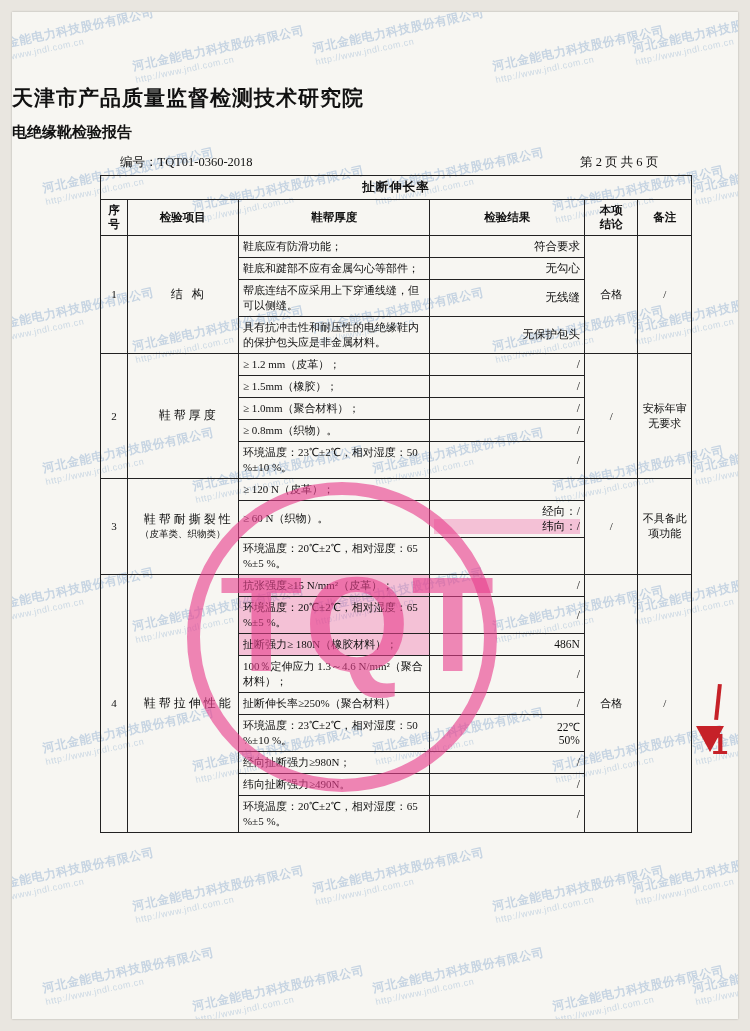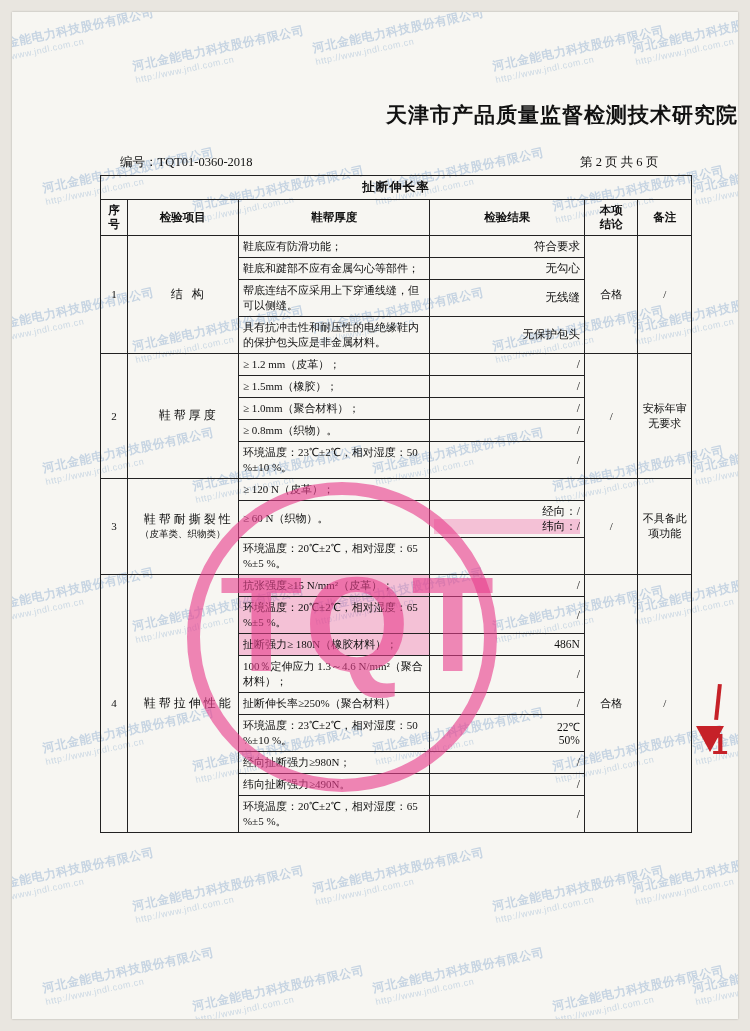--- a/index.html
+++ b/index.html
@@ -31,23 +31,22 @@
     font-family:"Liberation Sans", sans-serif;
     white-space:nowrap;
     transform:rotate(-12deg);
     font-size:12px;
     letter-spacing:0.5px;
   }
   .wm b { font-weight:bold; }
   .wm .u { font-size:9px; color:#a8c0d8; display:block; line-height:1.15;}
   
   .doc-head {
-    position:absolute; top:89px; left:0; width:100%;
-    text-align:right;
-    padding-left:12px;
+    position:absolute; top:72px; left:0; width:100%;
+    text-align:left;
   }
   .title1 {
     font-size:21px; font-weight:bold; letter-spacing:1px; color:#111;
   }
   .title2 {
     font-size:15px; font-weight:bold; margin-top:11px; color:#111;
   }
   .meta-row {
     position:absolute; top:142px; left:0; width:100%;
     font-size:12.5px; color:#111;
@@ -169,20 +168,21 @@
       <div class="wm" style="left: 620px; top: 850px;"><b>河北金能电力科技股份有限公司</b><span class="u">http://www.jndl.com.cn</span></div>
       <div class="wm" style="left: 30px; top: 950px;"><b>河北金能电力科技股份有限公司</b><span class="u">http://www.jndl.com.cn</span></div>
       <div class="wm" style="left: 180px; top: 968px;"><b>河北金能电力科技股份有限公司</b><span class="u">http://www.jndl.com.cn</span></div>
       <div class="wm" style="left: 360px; top: 950px;"><b>河北金能电力科技股份有限公司</b><span class="u">http://www.jndl.com.cn</span></div>
       <div class="wm" style="left: 540px; top: 968px;"><b>河北金能电力科技股份有限公司</b><span class="u">http://www.jndl.com.cn</span></div>
       <div class="wm" style="left: 680px; top: 950px;"><b>河北金能电力科技股份有限公司</b><span class="u">http://www.jndl.com.cn</span></div>
     </div>
 
   <div class="doc-head">
     <div class="title1">天津市产品质量监督检测技术研究院</div>
+    <div class="title2">电绝缘靴检验报告</div>
   </div>
 
   <div class="meta-row">
     <span class="meta-no"><span>编号：</span><span>TQT01-0360-2018</span></span>
     <span class="meta-pg">第 2 页   共 6 页</span>
   </div>
 
   <table class="main">
     <tbody id="tbody">
         <tr>

